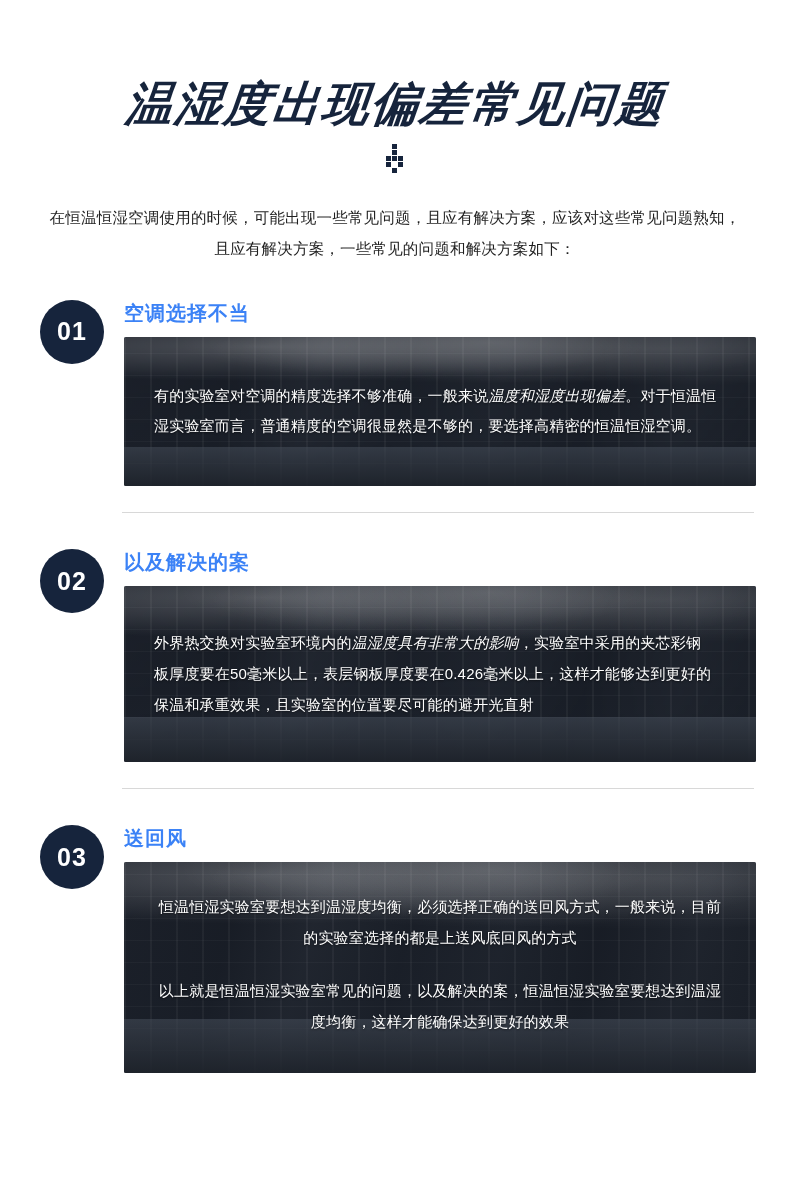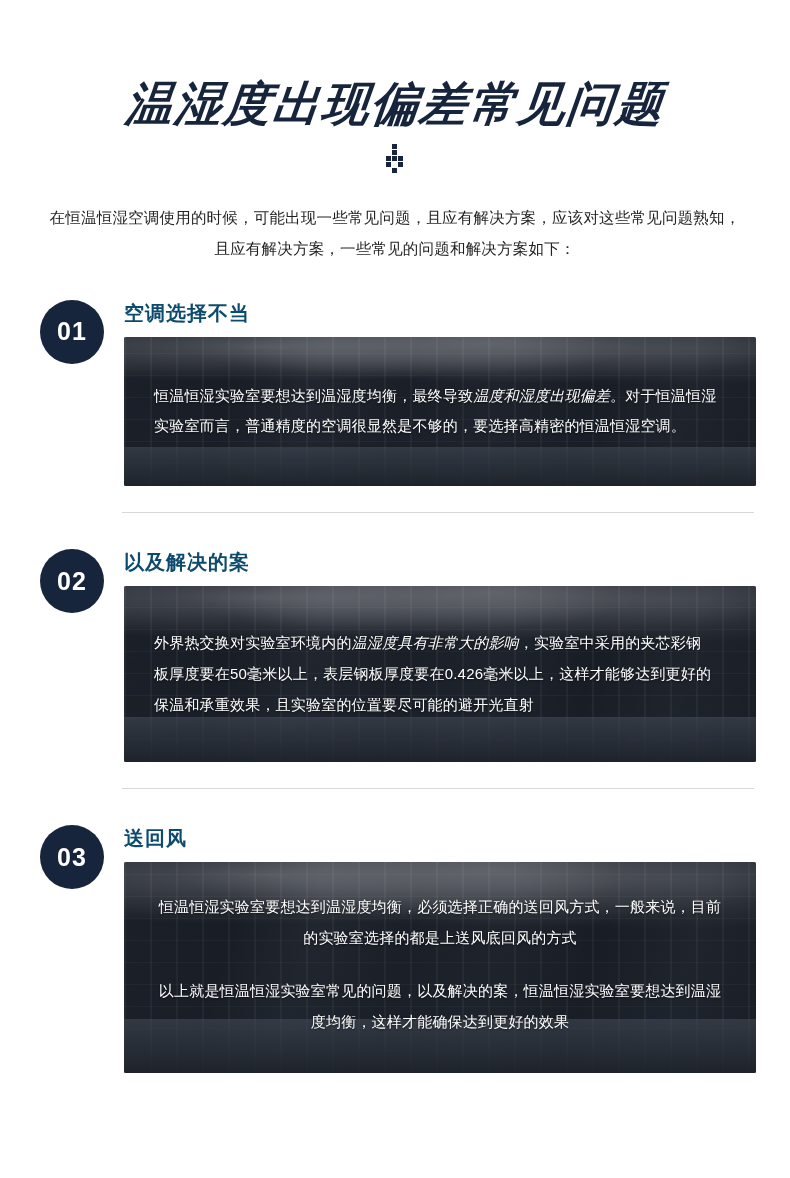--- a/index.html
+++ b/index.html
@@ -88,21 +88,21 @@
     letter-spacing: 1px;
     z-index: 3;
   }
   .section-body {
     margin-left: 82px;
     width: 632px;
   }
   .section-title {
     font-size: 20px;
     font-weight: bold;
-    color: #0c4a6e;
+    color: #3b82f6;
     margin: 2px 0 10px 0;
     letter-spacing: 1px;
   }
   .photo-card {
     position: relative;
     width: 632px;
     border-radius: 2px;
     overflow: hidden;
     color: #ffffff;
     box-sizing: border-box;
@@ -193,21 +193,21 @@
   <div class="intro">在恒温恒湿空调使用的时候，可能出现一些常见问题，且应有解决方案，应该对这些常见问题熟知，且应有解决方案，一些常见的问题和解决方案如下：</div>
 
   <div class="section">
     <div class="badge">01</div>
     <div class="section-body">
       <div class="section-title">空调选择不当</div>
       <div class="photo-card card-1">
         <div class="photo-bg"></div>
         <div class="photo-floor"></div>
         <div class="photo-text">
-          <p><span>恒温恒湿实验室要想达到温湿度均衡，最终导致</span><span class="hl">温度和湿度出现偏差</span><span>。对于恒温恒湿实验室而言，普通精度的空调很显然是不够的，要选择高精密的恒温恒湿空调。</span></p>
+          <p><span>有的实验室对空调的精度选择不够准确，一般来说</span><span class="hl">温度和湿度出现偏差</span><span>。对于恒温恒湿实验室而言，普通精度的空调很显然是不够的，要选择高精密的恒温恒湿空调。</span></p>
         </div>
       </div>
     </div>
   </div>
   <div class="divider"></div>
 
   <div class="section">
     <div class="badge">02</div>
     <div class="section-body">
       <div class="section-title">以及解决的案</div>

